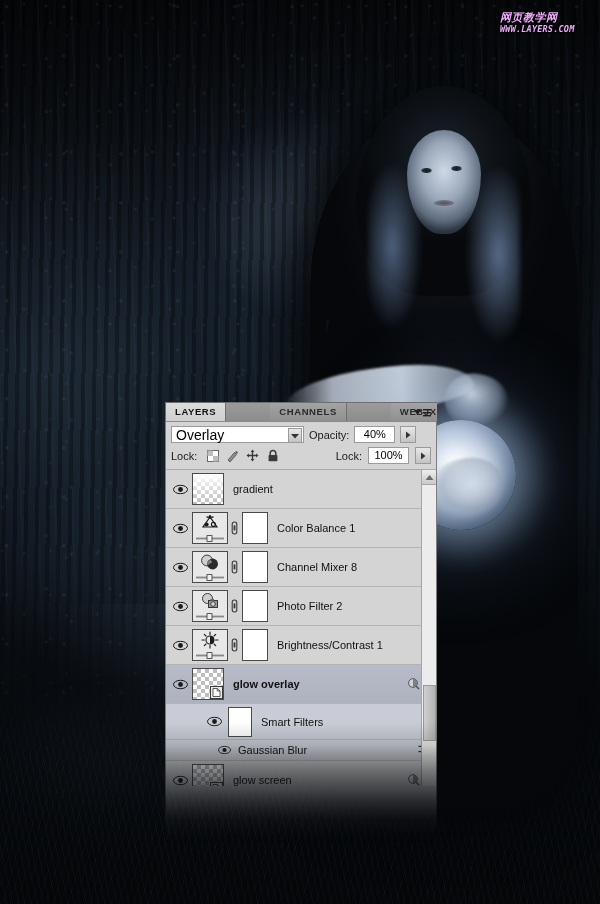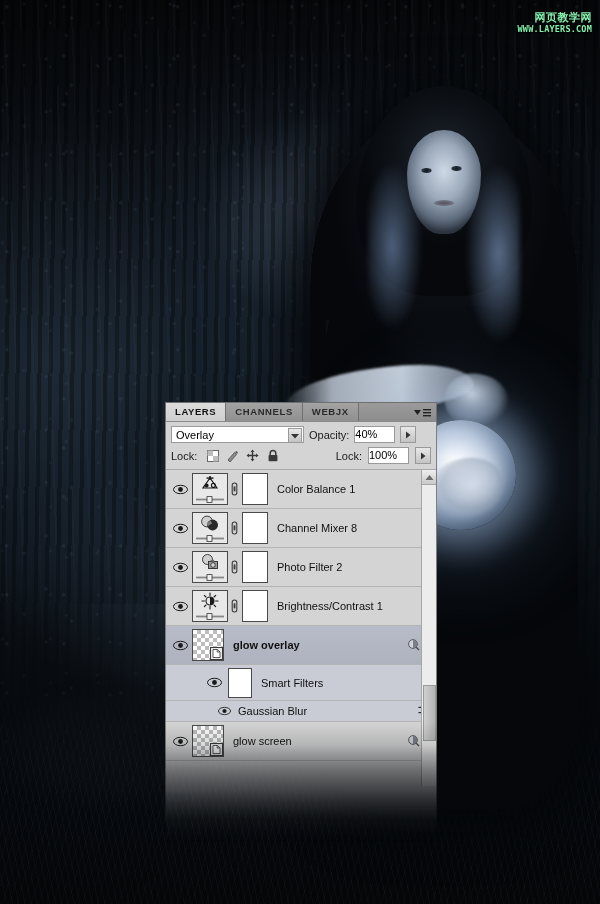--- a/index.html
+++ b/index.html
@@ -121,56 +121,56 @@
     filter: blur(.5px);
   }
   .orb::after{ content:""; position:absolute; inset:12%;
     background: radial-gradient(circle at 62% 58%, rgba(255,255,255,.55) 0%, rgba(255,255,255,0) 60%);
     border-radius:50%; filter: blur(4px); }
   .orb-glow { position:absolute; left:72px; top:294px; width:190px; height:190px; border-radius:50%;
     background: radial-gradient(circle, rgba(170,200,235,.30) 0%, rgba(90,130,180,.12) 42%, rgba(0,0,0,0) 72%);
     filter: blur(6px); }
 
   
-  .watermark { position:absolute; top:12px; right:8px; width:92px; text-align:right;
-    color:#86efac; line-height:1; user-select:none; }
+  .watermark { position:absolute; top:12px; right:8px; width:92px; text-align:left;
+    color:#f0abfc; line-height:1; user-select:none;font-style:italic; }
   .wm-cn { font-family:"DejaVu Sans", sans-serif; font-size:11px; font-weight:700; letter-spacing:.5px;
     text-shadow: 0 0 2px #000; }
   .wm-url { font-family:"DejaVu Sans Mono", monospace; font-size:8.5px; font-weight:700; margin-top:2px;
     letter-spacing:.2px; text-shadow:0 0 2px #000; }
 
   
   #panel {
     position:absolute; left:165px; top:402px; width:272px; height:440px;
     font-family:"Liberation Sans", sans-serif; font-size:11px; color:#000;
     mask-image: linear-gradient(180deg, #000 0%, #000 78%, rgba(0,0,0,.55) 88%, rgba(0,0,0,.12) 95%, rgba(0,0,0,0) 100%);
     -webkit-mask-image: linear-gradient(180deg, #000 0%, #000 78%, rgba(0,0,0,.55) 88%, rgba(0,0,0,.12) 95%, rgba(0,0,0,0) 100%);
   }
   .panel-body { background:#d4d4d4; border:1px solid #7e7e7e; border-top:none; height:100%; }
 
   
   .tabbar { display:flex; align-items:flex-end; height:20px;
     background: linear-gradient(180deg,#9b9b9b 0%,#8c8c8c 100%);
-    border:1px solid #6f6f6f; border-bottom:1px solid #8a8a8a; position:relative; }
+    border:1px solid #6f6f6f; border-bottom:1px solid #8a8a8a; position:relative;gap:44px; }
   .tab { height:18px; line-height:18px; padding:0 9px; font-size:9.5px; font-weight:bold;
     letter-spacing:.6px; color:#2a2a2a; border-right:1px solid #6f6f6f;
     background: linear-gradient(180deg,#a3a3a3 0%,#909090 100%); }
   .tab.active { background: linear-gradient(180deg,#dcdcdc 0%,#cfcfcf 100%); color:#111; }
   .panel-menu { position:absolute; right:5px; top:4px; width:18px; height:12px; cursor:pointer; }
 
   
   .blendrow { display:flex; align-items:center; gap:5px; padding:4px 5px 3px 5px; }
   .blend-select { position:relative; width:133px; height:17px; background:#fff;
-    border:1px solid #9a9a9a; display:flex; align-items:center; padding:0 4px; font-size:11px; }
+    border:1px solid #9a9a9a; display:flex; align-items:center; padding:0 4px; font-size:14px; }
   .blend-arrow { position:absolute; right:1px; top:1px; width:14px; height:15px;
     background: linear-gradient(180deg,#e8e8e8,#c3c3c3); border:1px solid #9a9a9a;
     display:flex; align-items:center; justify-content:center; }
   .fieldlabel { font-size:11px; color:#1a1a1a; }
   .numfield { width:41px; height:17px; background:#fff; border:1px solid #9a9a9a;
-    text-align:left; line-height:15px; font-size:11px; }
+    text-align:center; line-height:15px; font-size:11px; }
   .spin { width:16px; height:17px; background:linear-gradient(180deg,#e8e8e8,#c3c3c3);
     border:1px solid #9a9a9a; display:flex; align-items:center; justify-content:center; }
 
   
   .lockrow { display:flex; align-items:center; gap:6px; padding:1px 5px 5px 5px; border-bottom:1px solid #a9a9a9; }
   .lock-icons { display:flex; align-items:center; gap:7px; margin-left:3px; }
   .lock-ico { width:13px; height:13px; display:flex; align-items:center; justify-content:center; }
   .spacer { flex:1; }
 
   
@@ -316,20 +316,30 @@
         <span class="numfield">100%</span>
         <span class="spin">
           <svg width="6" height="8" viewBox="0 0 6 8">
               <polygon points="1,0.5 5.5,4 1,7.5" fill="#333"></polygon>
             </svg>
         </span>
       </div>
 
       <div class="layerlist">
 
+        <div class="row">
+          <span class="eyecell">
+            <svg width="15" height="11" viewBox="0 0 15 11">
+              <ellipse cx="7.5" cy="5.5" rx="7" ry="4.2" fill="none" stroke="#1a1a1a" stroke-width="1"></ellipse>
+              <circle cx="7.5" cy="5.5" r="2.4" fill="#1a1a1a"></circle>
+            </svg>
+          </span>
+          <span class="thumb checker gradthumb"></span>
+          <span class="rowlabel">gradient</span>
+        </div>
 
         <div class="row">
           <span class="eyecell">
             <svg width="15" height="11" viewBox="0 0 15 11">
               <ellipse cx="7.5" cy="5.5" rx="7" ry="4.2" fill="none" stroke="#1a1a1a" stroke-width="1"></ellipse>
               <circle cx="7.5" cy="5.5" r="2.4" fill="#1a1a1a"></circle>
             </svg>
           </span>
           <span class="adj-thumb">
             <svg width="26" height="20" viewBox="0 0 26 20">

